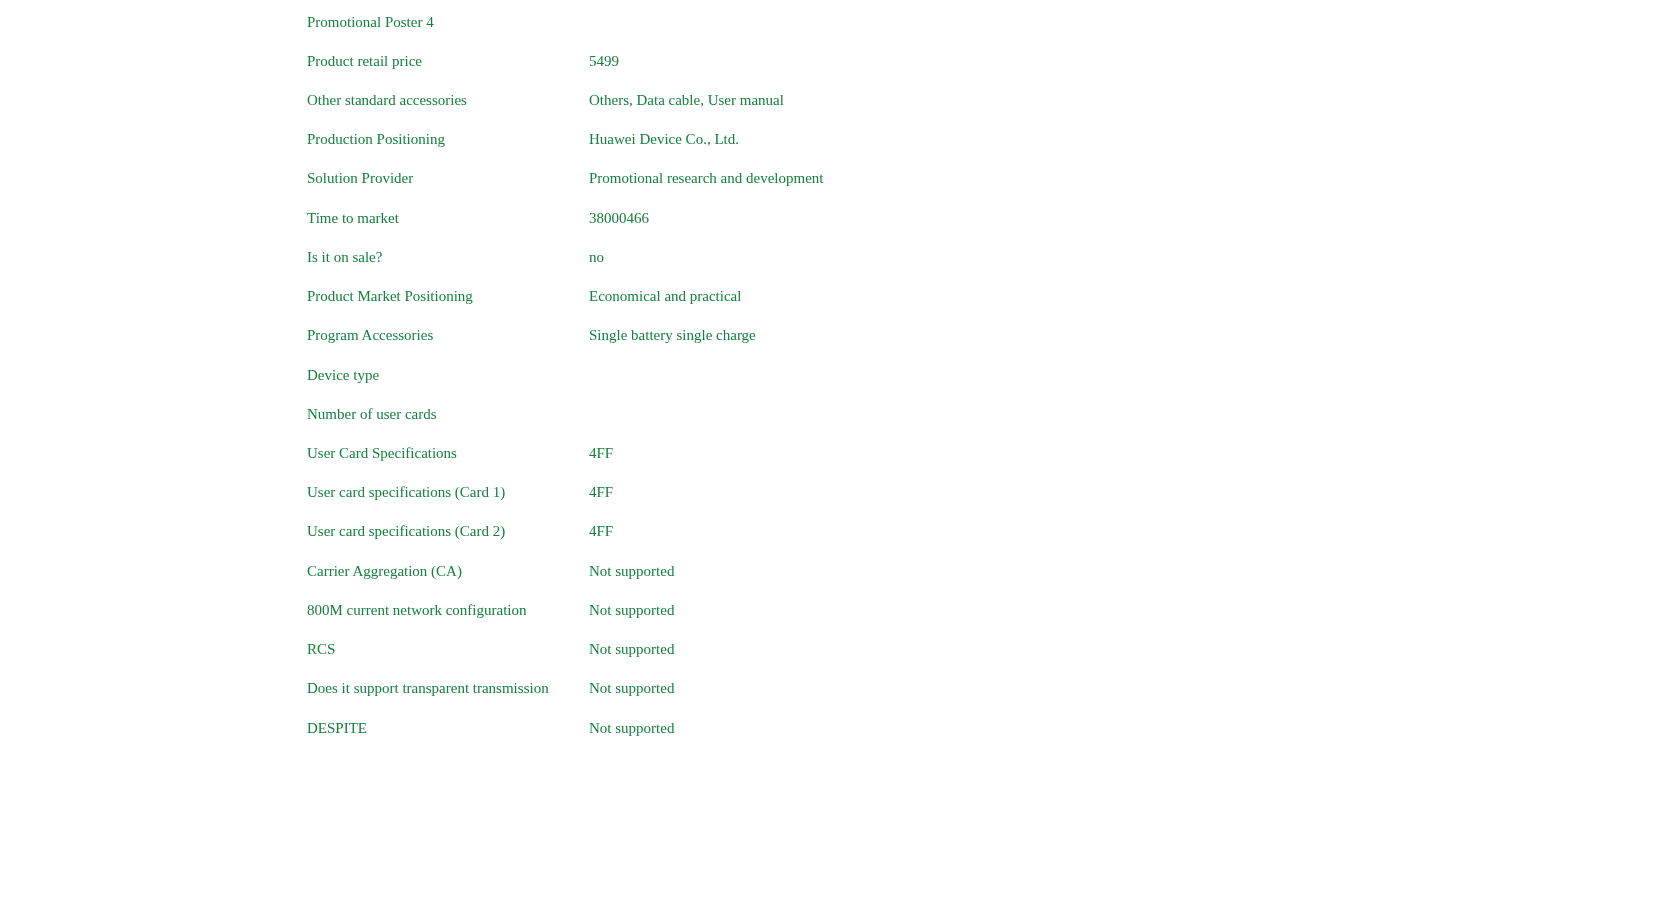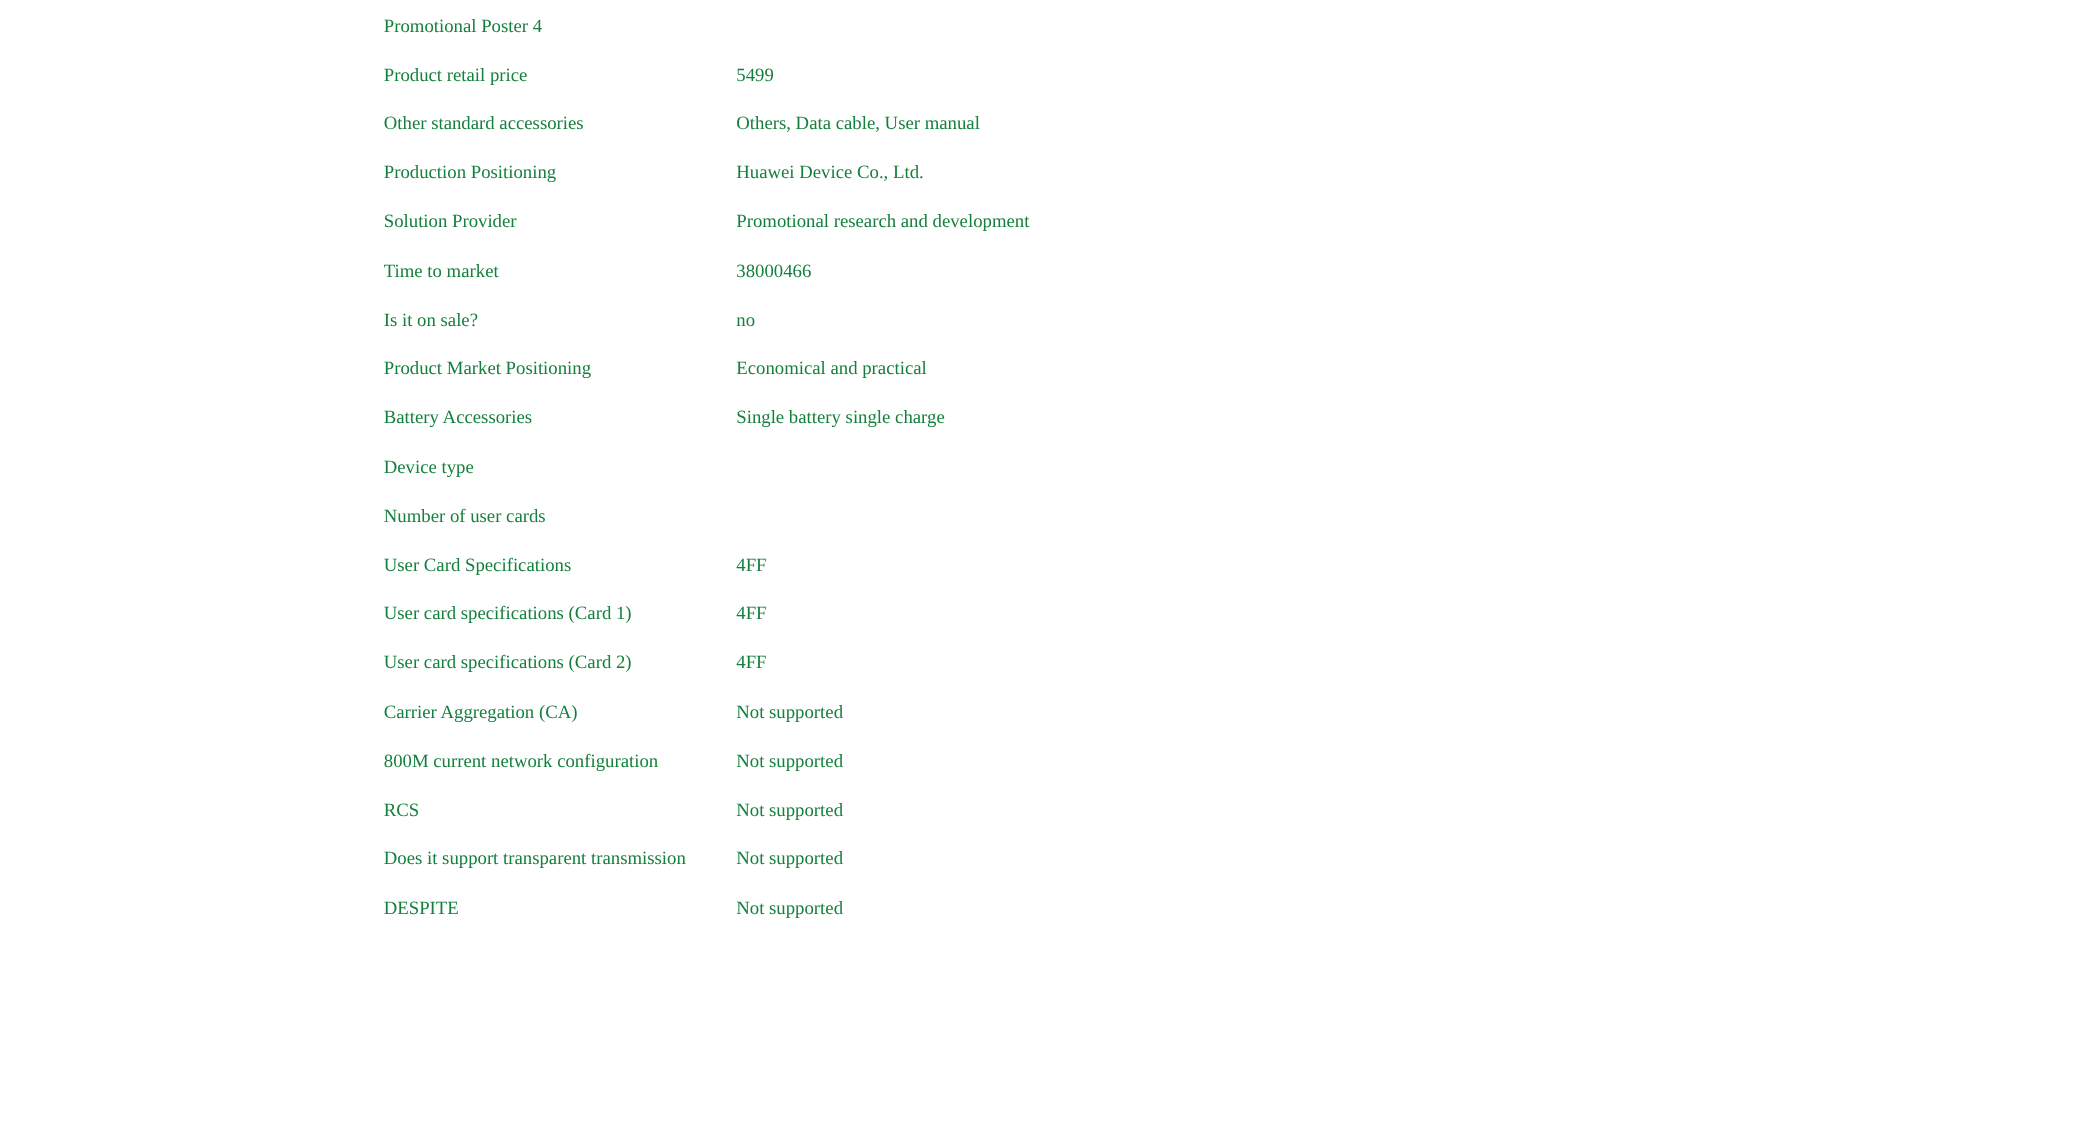--- a/index.html
+++ b/index.html
@@ -92,21 +92,21 @@
   </div>
 
   <div class="spec-row">
     <span class="spec-label">Product Market Positioning</span>
 
     <span class="spec-value">Economical and practical</span>
   </div>
 
 
   <div class="spec-row">
-    <span class="spec-label">Battery Accessories</span>
+    <span class="spec-label">Program Accessories</span>
 
     <span class="spec-value">Single battery single charge</span>
   </div>
 
   <div class="spec-row">
     <span class="spec-label">Device type</span>
 
     <span class="spec-value"></span>
   </div>
 

